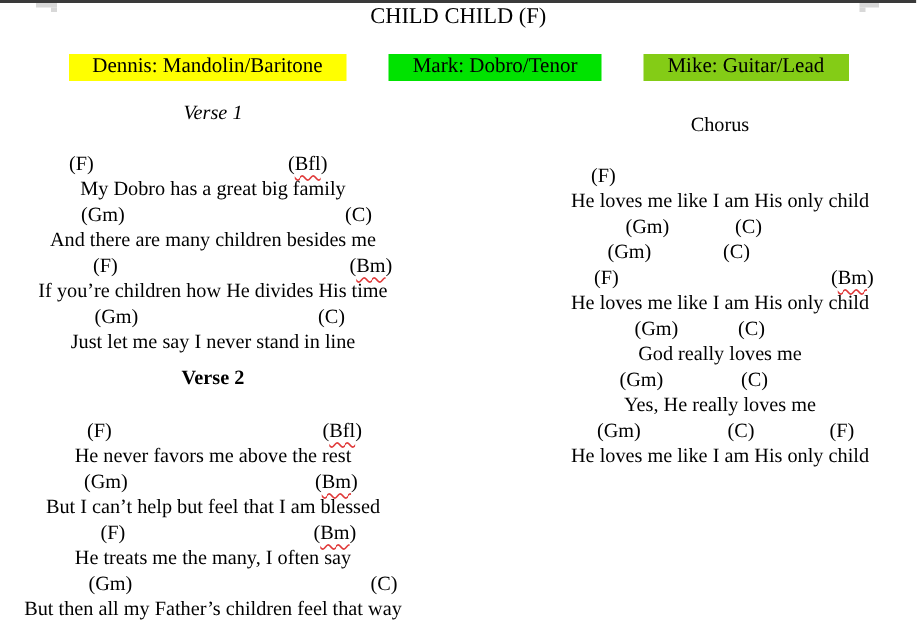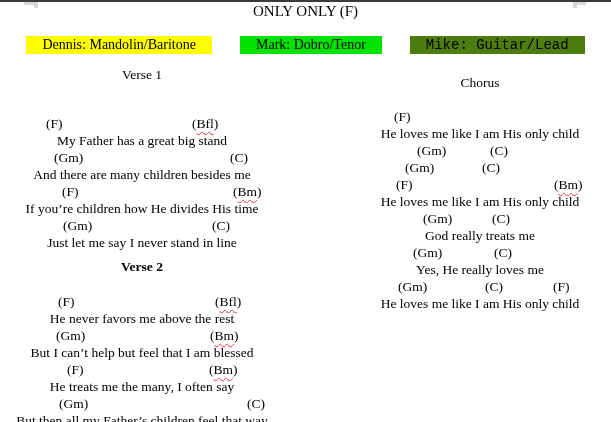--- a/index.html
+++ b/index.html
@@ -16,21 +16,21 @@
   .corner-right{left:573px;}
   .corner-right .c1{left:0;top:0;width:13px;height:3px;}
   .corner-right .c2{left:0;top:3px;width:4px;height:3px;}
   .title{position:absolute;top:2px;left:0;width:611px;text-align:center;font-size:15px;line-height:18px;}
   .byline{position:absolute;top:36px;left:0;width:611px;text-align:center;font-size:14px;line-height:18px;}
   .by-seg{display:inline-block;margin:0 14px;padding:0 16px;}
   .col{position:absolute;top:0;font-size:13.5px;}
   .col-left{left:0;width:284px;}
   .col-right{left:350px;width:260px;}
   .heading{height:17px;line-height:17px;text-align:center;}
-  .col-left section:nth-child(1) .heading{margin:66px 0 32px;}
+  .col-left section:nth-child(1) .heading{margin:66px 0 17px;font-style:italic;}
   .col-left section:nth-child(2) .heading{margin:7px 0 18px;font-weight:bold;}
   .col-right section:nth-child(1) .heading{margin:74px 0 17px;}
   .line{position:relative;height:17px;line-height:17px;}
   .line.lyric{text-align:center;white-space:nowrap;}
   .chord{position:absolute;top:0;white-space:nowrap;}
   .mis{
     text-decoration-line:underline;
     text-decoration-style:wavy;
     text-decoration-color:var(--spell,#e03a3a);
     text-decoration-thickness:1px;
@@ -45,31 +45,31 @@
   <div class="topbar"></div>
   <div class="corner corner-left">
       <i class="c1"></i>
       <i class="c2"></i>
     </div>
   <div class="corner corner-right">
       <i class="c1"></i>
       <i class="c2"></i>
     </div>
 
-  <div class="title">ONLY ONLY (F)</div>
-  <div class="byline" id="byline"><span class="by-seg" style="background: rgb(255, 255, 0);">Dennis: Mandolin/Baritone</span><span class="by-seg" style="background: rgb(0, 227, 0); text-align: center;">Mark: Dobro/Tenor</span><span class="by-seg" style="background: #4d7c0f; font-family: Liberation Mono, monospace;">Mike: Guitar/Lead</span></div>
+  <div class="title">CHILD CHILD (F)</div>
+  <div class="byline" id="byline"><span class="by-seg" style="background: rgb(255, 255, 0);">Dennis: Mandolin/Baritone</span><span class="by-seg" style="background: rgb(0, 227, 0); text-align: center;">Mark: Dobro/Tenor</span><span class="by-seg" style="background: #84cc16;">Mike: Guitar/Lead</span></div>
 
   <div class="col col-left" id="col-left">
       <section>
         <div class="heading">Verse 1</div>
         <div class="line chords">
           <span class="chord" style="left: 46px;">(F)</span>
           <span class="chord" style="left: 192px;">(<span class="mis">Bfl</span>)</span>
         </div>
-        <div class="line lyric">My Father has a great big stand</div>
+        <div class="line lyric">My Dobro has a great big family</div>
         <div class="line chords">
           <span class="chord" style="left: 54px;">(Gm)</span>
           <span class="chord" style="left: 230px;">(C)</span>
         </div>
         <div class="line lyric">And there are many children besides me</div>
         <div class="line chords">
           <span class="chord" style="left: 62px;">(F)</span>
           <span class="chord" style="left: 233px;">(<span class="mis">Bm</span>)</span>
         </div>
         <div class="line lyric">If you’re children how He divides His time</div>
@@ -120,21 +120,21 @@
         </div>
         <div class="line chords">
           <span class="chord" style="left: 46px;">(F)</span>
           <span class="chord" style="left: 204px;">(<span class="mis">Bm</span>)</span>
         </div>
         <div class="line lyric">He loves me like I am His only child</div>
         <div class="line chords">
           <span class="chord" style="left: 73px;">(Gm)</span>
           <span class="chord" style="left: 142px;">(C)</span>
         </div>
-        <div class="line lyric">God really treats me</div>
+        <div class="line lyric">God really loves me</div>
         <div class="line chords">
           <span class="chord" style="left: 63px;">(Gm)</span>
           <span class="chord" style="left: 144px;">(C)</span>
         </div>
         <div class="line lyric">Yes, He really loves me</div>
         <div class="line chords">
           <span class="chord" style="left: 48px;">(Gm)</span>
           <span class="chord" style="left: 135px;">(C)</span>
           <span class="chord" style="left: 203px;">(F)</span>
         </div>

